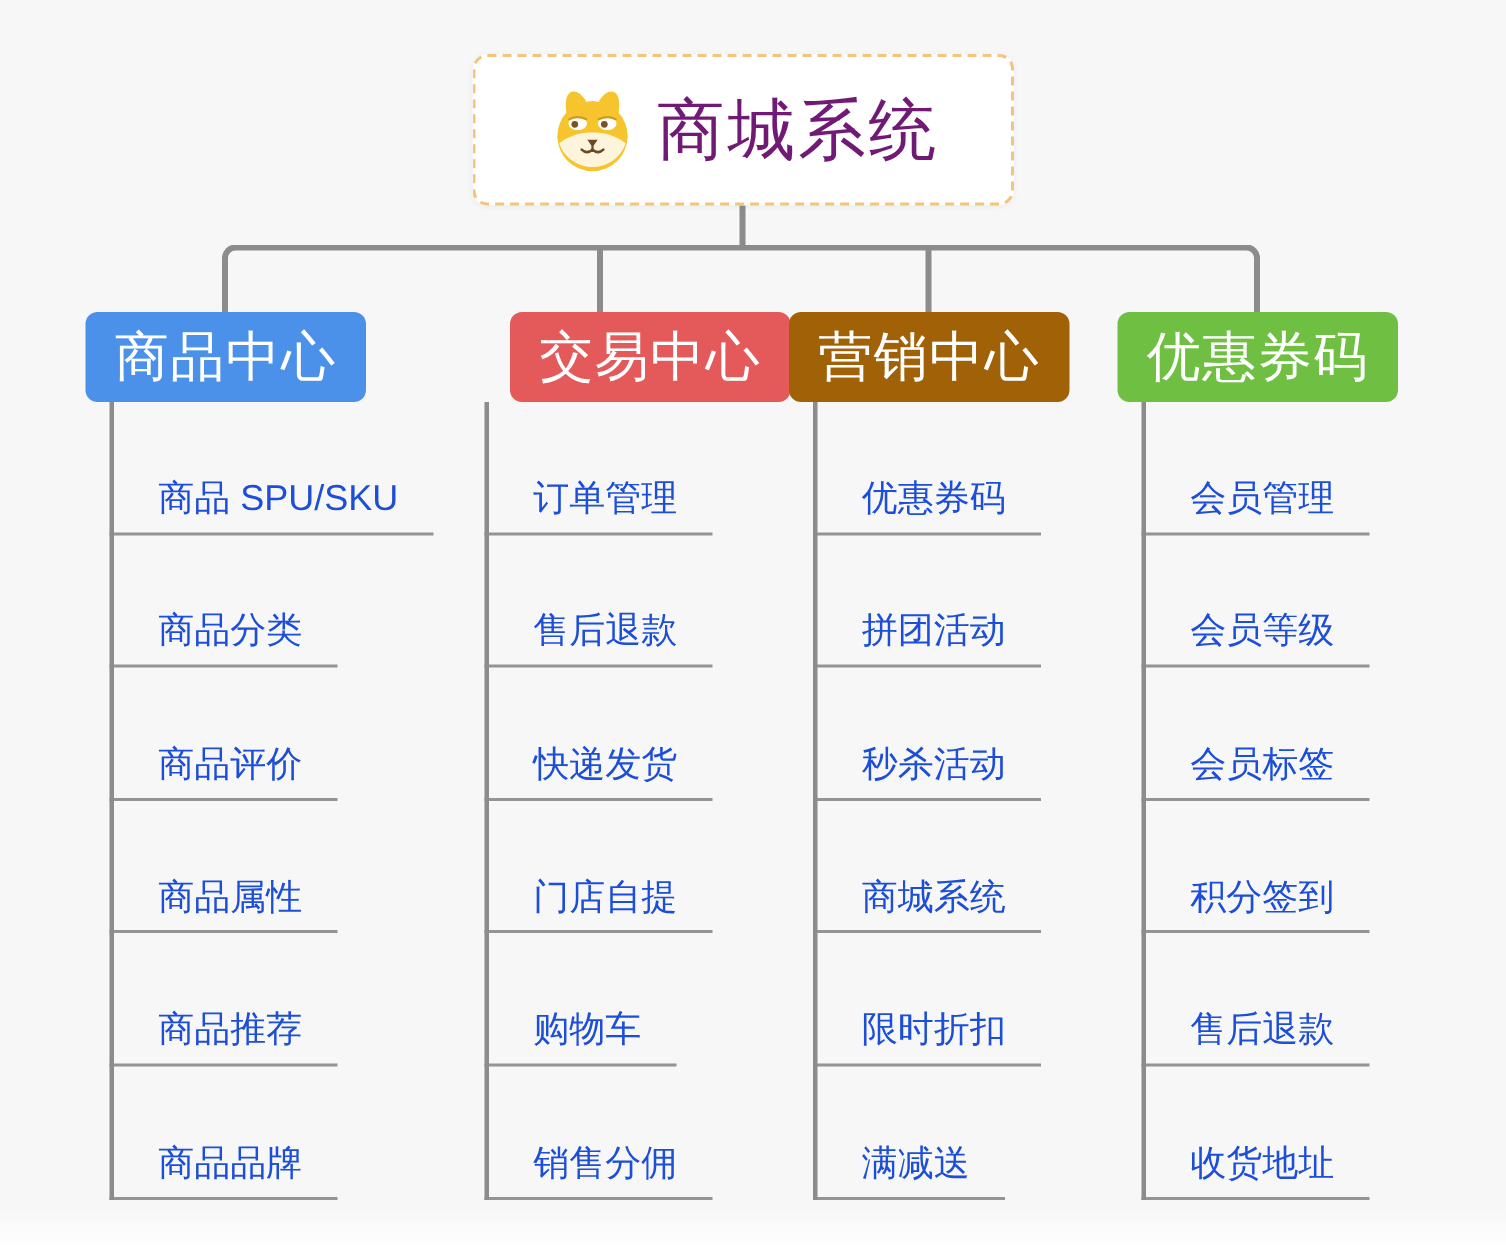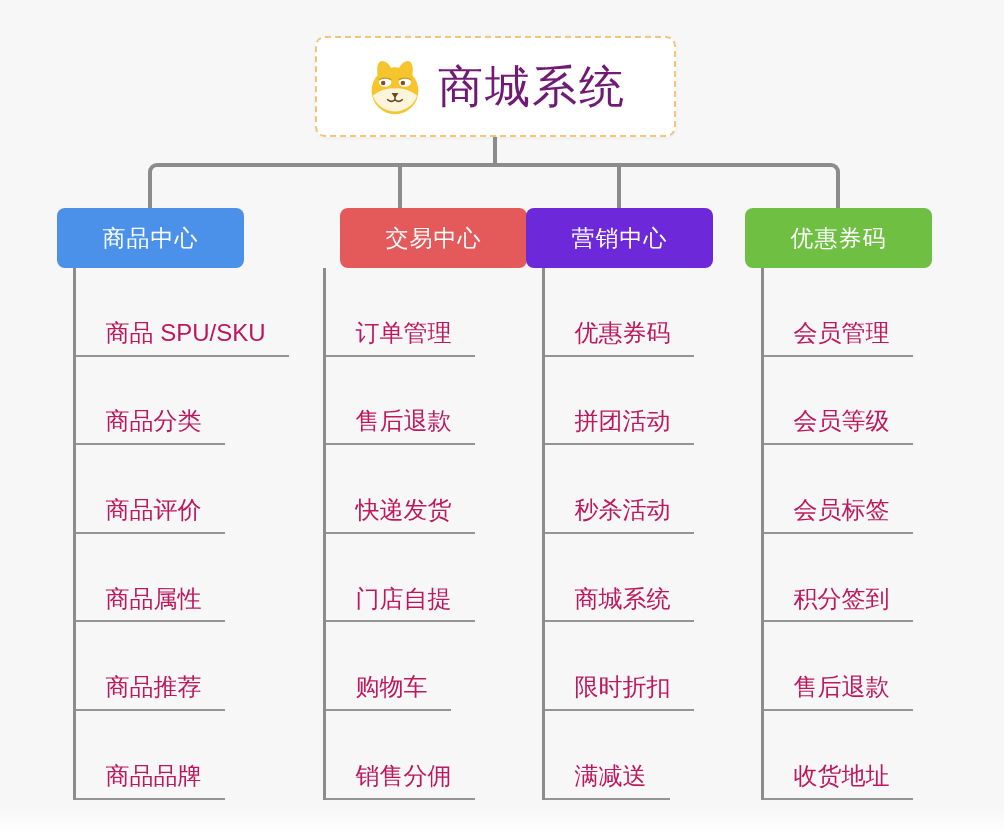--- a/index.html
+++ b/index.html
@@ -80,21 +80,21 @@
   }
   .branch-header {
     position: absolute;
     left: 0; top: 0;
     width: 187px; height: 60px;
     border-radius: 8px;
     display: flex;
     align-items: center;
     justify-content: center;
     color: #ffffff;
-    font-size: 23px;
+    font-size: 36px;
     letter-spacing: 1px;
     white-space: nowrap;
     cursor: pointer;
   }
   .branch-body {
     position: absolute;
     left: 15.5px; top: 60px;
   }
   .trunk {
     position: absolute;
@@ -106,21 +106,21 @@
     height: 88.6px;
     display: flex;
     align-items: flex-end;
   }
   .leaf-label {
     display: inline-block;
     padding: 0 23px 7px 33px;
     border-bottom: 2px solid #949494;
     font-size: 24px;
     line-height: 1.2;
-    color: #be185d;
+    color: #1d4ed8;
     white-space: nowrap;
     cursor: pointer;
   }
   .b1 { left: 57px; }
   .b2 { left: 307px; }
   .b3 { left: 526px; }
   .b4 { left: 745px; }
 </style>
 </head>
 <body>
@@ -199,21 +199,21 @@
       <div class="leaf-row">
           <span class="leaf-label">购物车</span>
         </div>
       <div class="leaf-row">
           <span class="leaf-label">销售分佣</span>
         </div>
     </div>
   </div>
 
   <div class="branch b3">
-    <div class="branch-header" style="background-color: #6d28d9;">
+    <div class="branch-header" style="background-color: #a16207;">
       <span>营销中心</span>
     </div>
     <div class="branch-body">
       <div class="trunk"></div>
       <div class="leaf-row">
           <span class="leaf-label">优惠券码</span>
         </div>
       <div class="leaf-row">
           <span class="leaf-label">拼团活动</span>
         </div>

